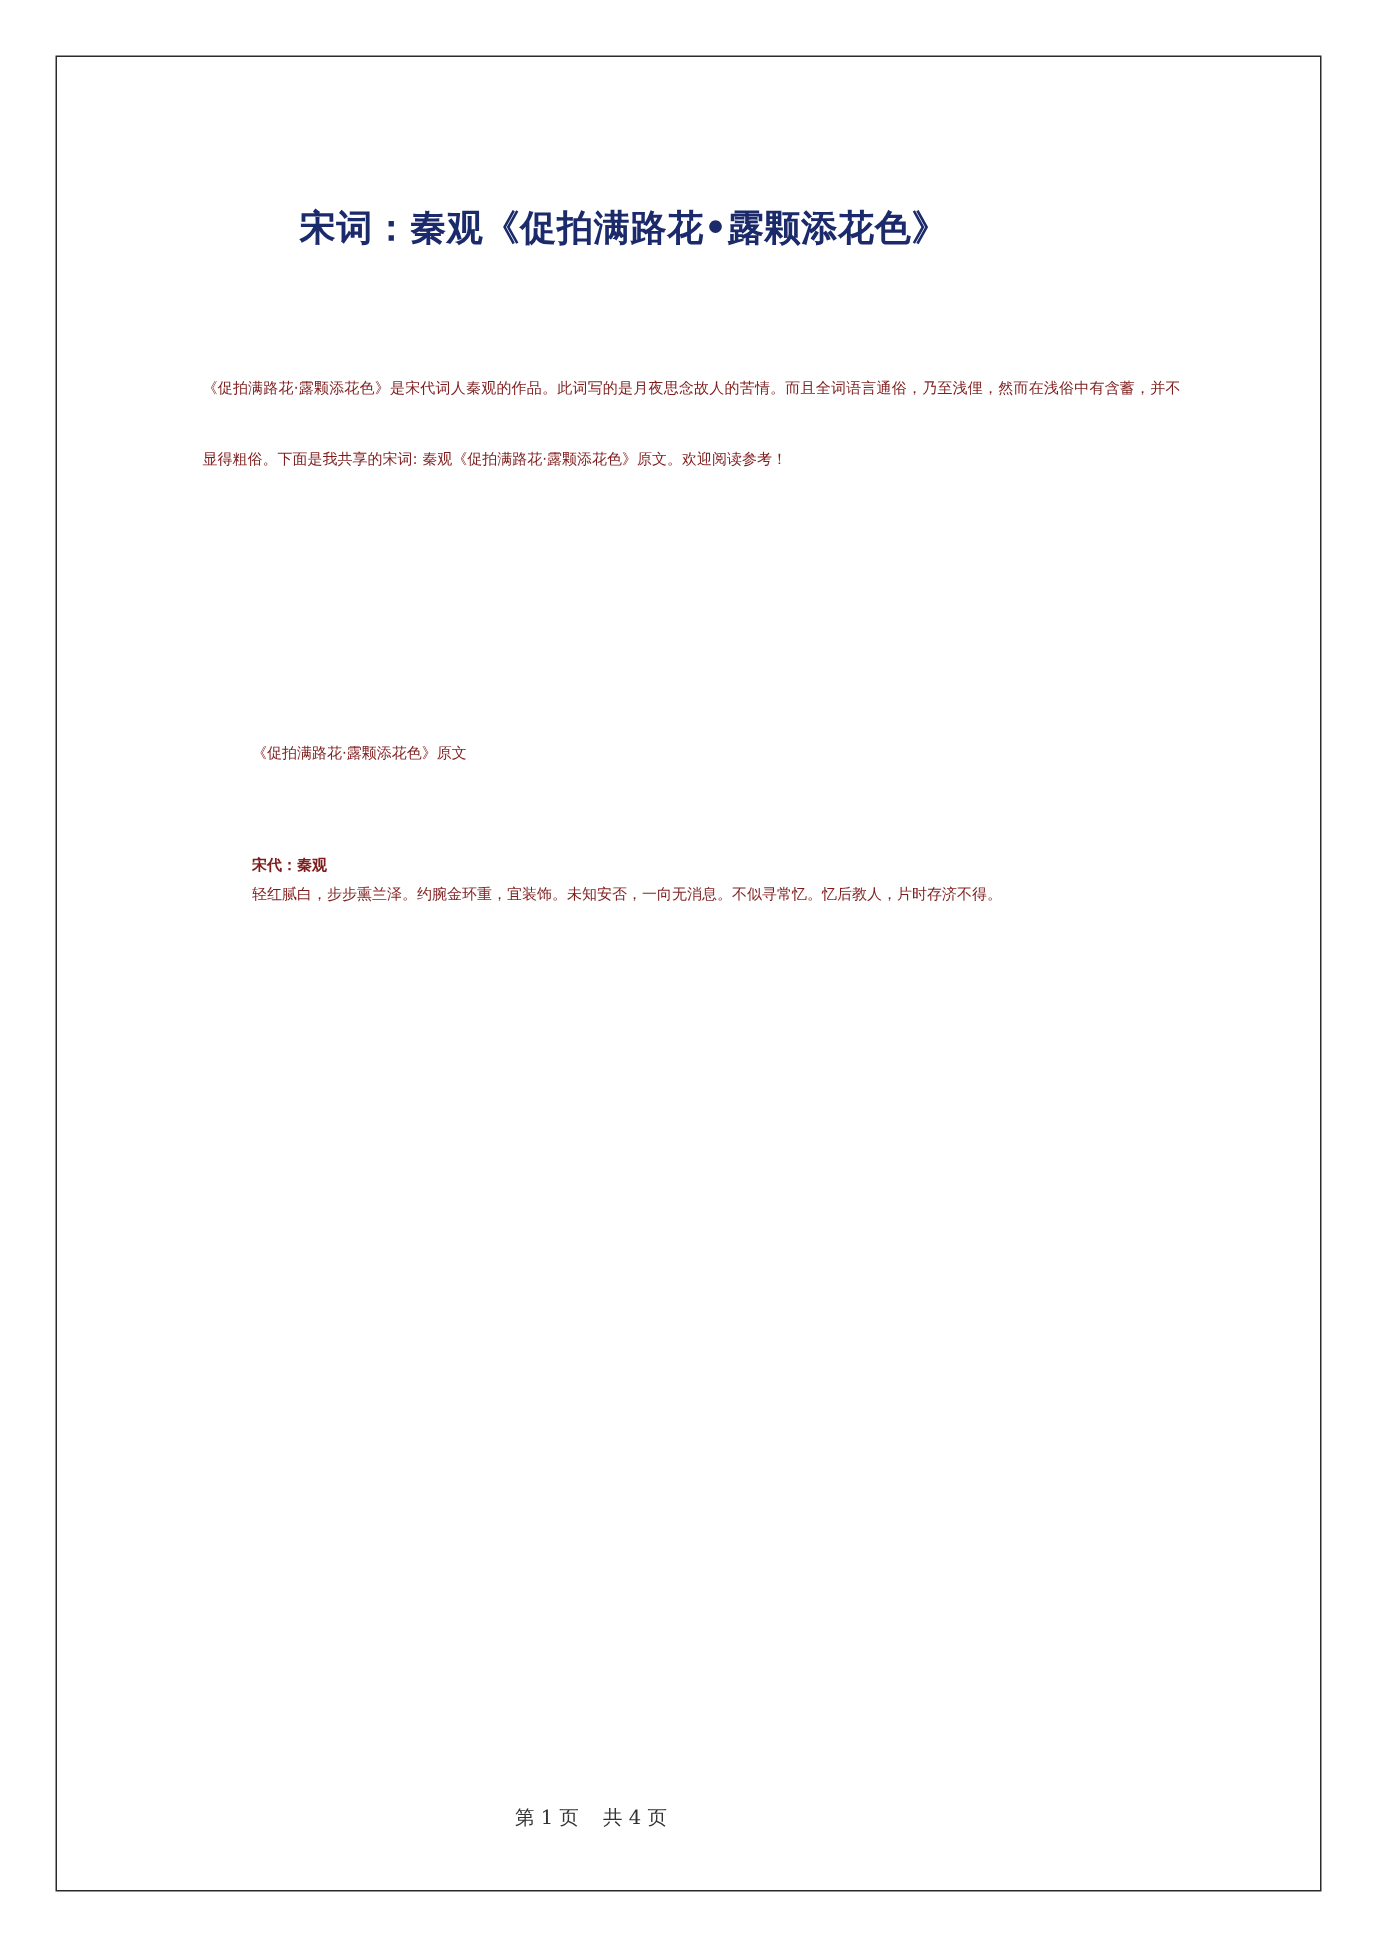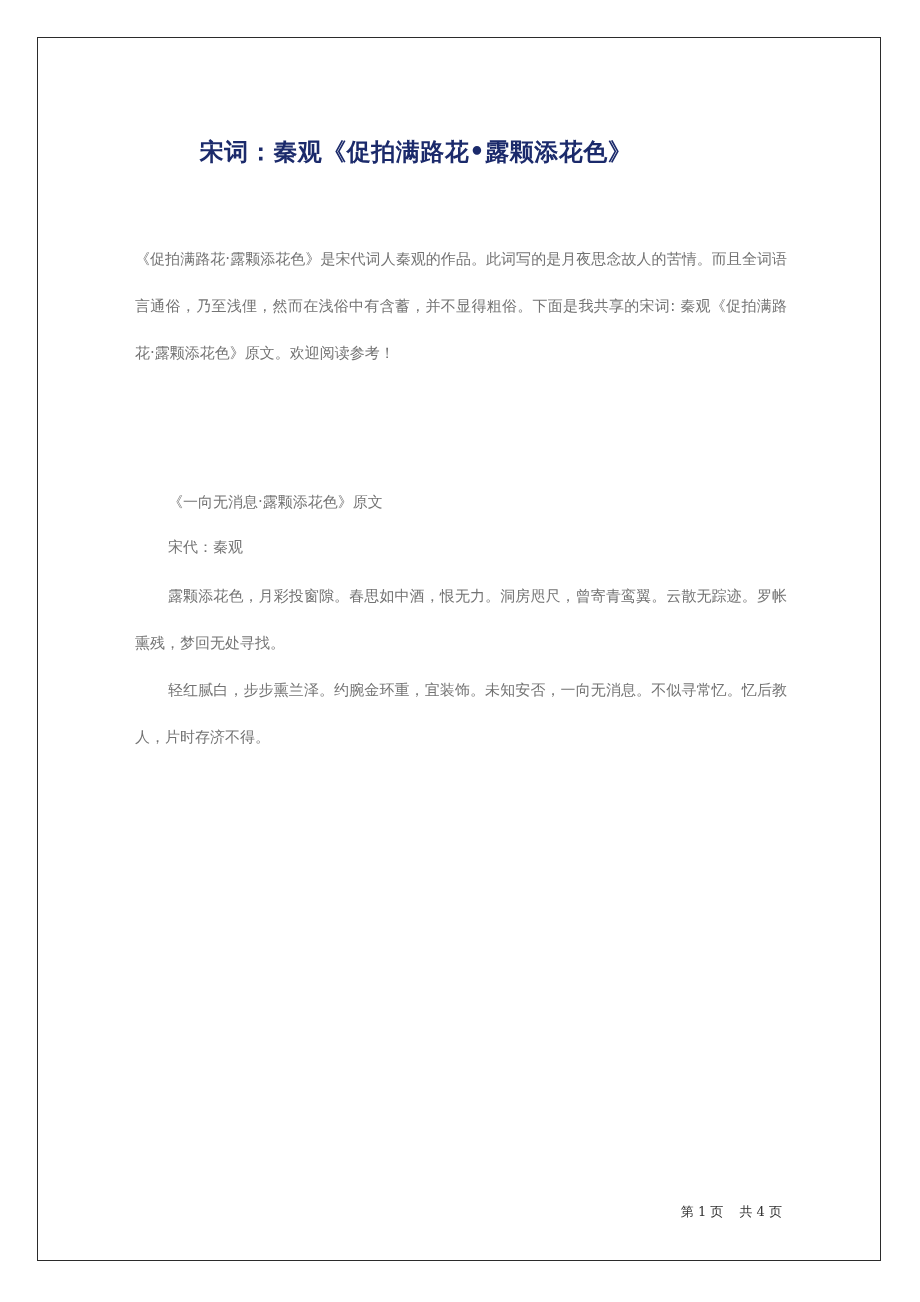--- a/index.html
+++ b/index.html
@@ -13,60 +13,59 @@
     .title {
       position: absolute; left: 0; top: 118px; width: 832px;
       text-align: center;
       font-family: "DejaVu Sans", sans-serif;
       font-weight: bold; font-size: 24px; line-height: 36px;
       color: #1b2a6b; letter-spacing: 0.5px;
     }
     .body-text {
       position: absolute; left: 135px; width: 652px;
       font-family: "DejaVu Sans", sans-serif;
-      font-size: 15px; color: #737373;
+      font-size: 10px; color: #7f1d1d;
       line-height: 47px;
       text-align: justify;
     }
     .para { margin: 0; }
     .indent { text-indent: 33px; }
     .intro { top: 236px; }
     .heading1 { top: 479px; }
-    .author { top: 524px; }
+    .author { top: 554px; font-weight: bold; }
     .poem { top: 573px; }
     .trans { top: 814px; }
     .footer {
       position: absolute; left: 0; top: 1203px; width: 788px;
-      text-align: right;
+      text-align: center;
       font-family: "DejaVu Serif", serif;
       font-size: 13px; color: #333;
     }
     .footer span { margin: 0 6px; }
   </style>
 </head>
 <body>
 
 <div class="page-frame"></div>
 
 <h1 class="title">宋词：秦观《促拍满路花•露颗添花色》</h1>
 
 <div class="body-text intro">
   <p class="para">《促拍满路花·露颗添花色》是宋代词人秦观的作品。此词写的是月夜思念故人的苦情。而且全词语言通俗，乃至浅俚，然而在浅俗中有含蓄，并不显得粗俗。下面是我共享的宋词: 秦观《促拍满路花·露颗添花色》原文。欢迎阅读参考！</p>
 </div>
 
 <div class="body-text heading1">
-  <p class="para indent">《一向无消息·露颗添花色》原文</p>
+  <p class="para indent">《促拍满路花·露颗添花色》原文</p>
 </div>
 
 <div class="body-text author">
   <p class="para indent">宋代：秦观</p>
 </div>
 
 <div class="body-text poem">
-  <p class="para indent">露颗添花色，月彩投窗隙。春思如中酒，恨无力。洞房咫尺，曾寄青鸾翼。云散无踪迹。罗帐熏残，梦回无处寻找。</p>
   <p class="para indent">轻红腻白，步步熏兰泽。约腕金环重，宜装饰。未知安否，一向无消息。不似寻常忆。忆后教人，片时存济不得。</p>
 </div>
 
 <div class="body-text trans">
 </div>
 
 <div class="footer">
   <span>第 1 页</span>
   <span>共 4 页</span>
 </div>

